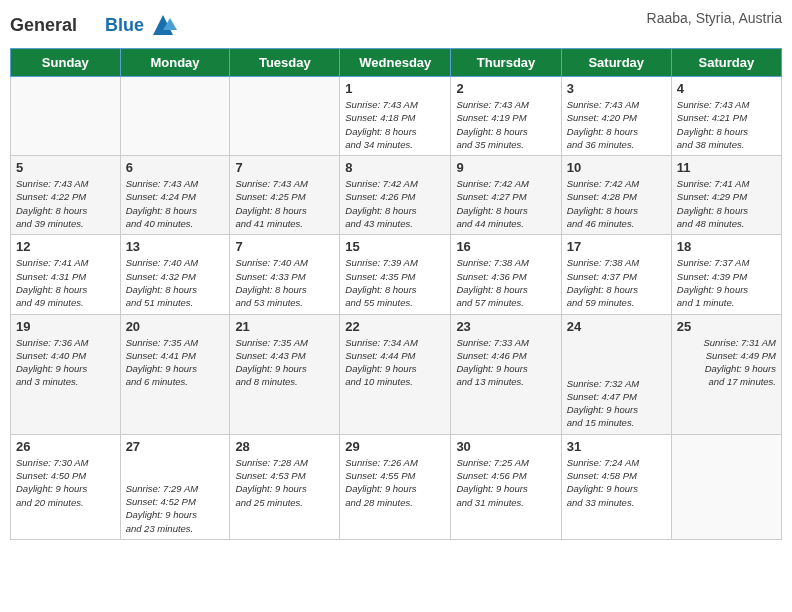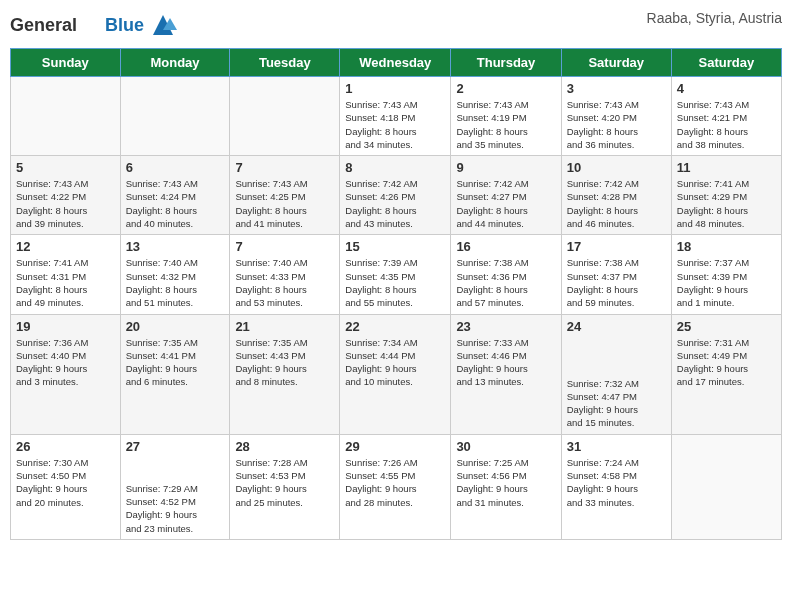--- a/index.html
+++ b/index.html
@@ -89,20 +89,21 @@
       font-size: 13px;
       font-weight: bold;
       color: #333;
       display: block;
       margin-bottom: 2px;
     }
     .day-info {
       font-size: 9.5px;
       line-height: 1.4;
       color: #333;
+      font-style: italic;
     }
     .row-bg-1 td { background: #ffffff; }
     .row-bg-2 td { background: #f0f4f8; }
     .row-bg-1 td.empty, .row-bg-2 td.empty { background: #f9f9f9; }
   </style>
 </head>
 <body>
 
 <div class="header">
   <div class="logo">
@@ -306,21 +307,21 @@
         </td>
         <td>
           <span class="day-number">24</span>
           <div class="day-info" style="white-space: pre-line; margin-top: 43px;">Sunrise: 7:32 AM
 Sunset: 4:47 PM
 Daylight: 9 hours
 and 15 minutes.</div>
         </td>
         <td>
           <span class="day-number">25</span>
-          <div class="day-info" style="white-space: pre-line;">Sunrise: 7:31 AM
+          <div class="day-info" style="white-space: pre-line; text-align: right;">Sunrise: 7:31 AM
 Sunset: 4:49 PM
 Daylight: 9 hours
 and 17 minutes.</div>
         </td>
       </tr>
       <tr class="row-bg-1">
         <td>
           <span class="day-number">26</span>
           <div class="day-info" style="white-space: pre-line;">Sunrise: 7:30 AM
 Sunset: 4:50 PM

